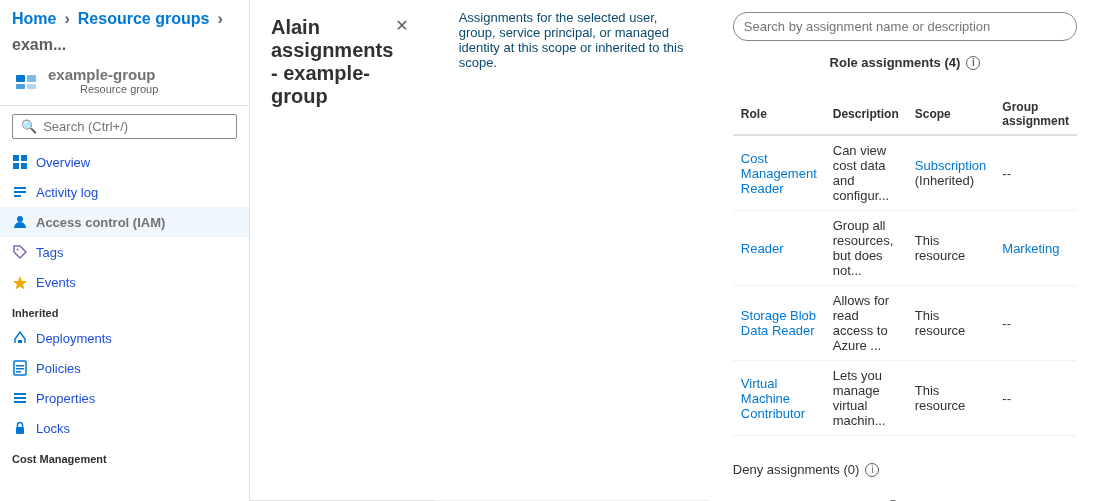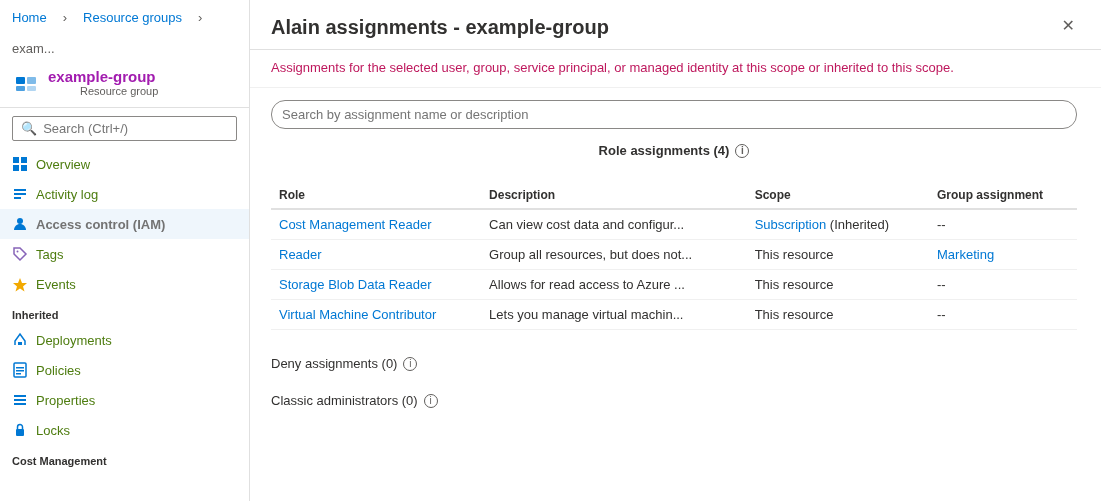--- a/index.html
+++ b/index.html
@@ -11,64 +11,65 @@
       background: #fff;
       border-right: 1px solid #e0e0e0;
       display: flex;
       flex-direction: column;
       height: 100%;
       overflow-y: auto;
       flex-shrink: 0;
     }
     .breadcrumb {
       padding: 10px 12px 6px;
-      font-size: 13px;
+      font-size: 16px;
       color: #0078d4;
       display: flex;
       align-items: center;
-      gap: 16px;
+      gap: 8px;
       flex-wrap: wrap;
+      font-weight: bold;
     }
     .breadcrumb span { color: #605e5c; }
     .breadcrumb a { color: #0078d4; text-decoration: none; }
 
     .resource-header {
       padding: 6px 12px 10px;
       display: flex;
       align-items: center;
       gap: 8px;
       border-bottom: 1px solid #e0e0e0;
     }
     .resource-icon {
       width: 28px; height: 28px;
       display: flex; align-items: center; justify-content: center;
       color: #0078d4; font-size: 20px;
     }
-    .resource-title { font-size: 15px; font-weight: 600; color: #a21caf; }
+    .resource-title { font-size: 15px; font-weight: 600; color: #737373; }
     .resource-subtitle { font-size: 11px; color: #605e5c; padding-left: 32px; }
 
     .search-box {
       margin: 8px 12px;
       display: flex;
       align-items: center;
       border: 1px solid #8a8886;
       border-radius: 2px;
       padding: 4px 8px;
       gap: 6px;
       background: #fff;
     }
     .search-box input {
       border: none; outline: none; font-size: 13px; color: #323130; width: 100%; background: transparent;
     }
     .search-icon { color: #605e5c; font-size: 13px; }
 
     .nav-item {
       display: flex; align-items: center; gap: 8px;
       padding: 7px 12px;
-      cursor: pointer; color: #4d7c0f; font-size: 13px;
+      cursor: pointer; color: #1d4ed8; font-size: 13px;
       text-decoration: none;
     }
     .nav-item.active { background: #eff6fc; color: #737373; font-weight: 600; }
     .nav-icon { width: 16px; height: 16px; display: flex; align-items: center; justify-content: center; font-size: 14px; flex-shrink: 0; }
 
     .section-label {
       padding: 10px 12px 4px;
       font-size: 11px; font-weight: 600; color: #323130;
       text-transform: none;
     }
@@ -83,42 +84,42 @@
 
     
     .panel-overlay {
       position: absolute;
       top: 0; right: 0;
       width: 855px;
       height: 100%;
       background: #fff;
       border-left: 1px solid #e0e0e0;
       display: flex;
-      flex-direction: column;
+      flex-direction: row;
       box-shadow: -4px 0 12px rgba(0,0,0,0.1);
       overflow-y: auto;
     }
 
     .panel-header {
       display: flex;
       align-items: flex-start;
       justify-content: space-between;
       padding: 16px 24px 10px;
       border-bottom: 1px solid #e0e0e0;
     }
     .panel-title { font-size: 20px; font-weight: 600; color: #323130; }
     .close-btn {
       background: none; border: none; cursor: pointer;
       font-size: 16px; color: #605e5c; padding: 2px;
       line-height: 1;
     }
 
     .panel-subtitle {
       padding: 10px 24px 12px;
-      font-size: 13px; color: #be185d;
+      font-size: 13px; color: #0c4a6e;
       border-bottom: 1px solid #f0f0f0;
     }
 
     .panel-body { padding: 12px 24px; flex: 1; }
 
     .search-filter {
       border: 1px solid #8a8886;
       border-radius: 14px;
       padding: 6px 10px;
       font-size: 13px;

